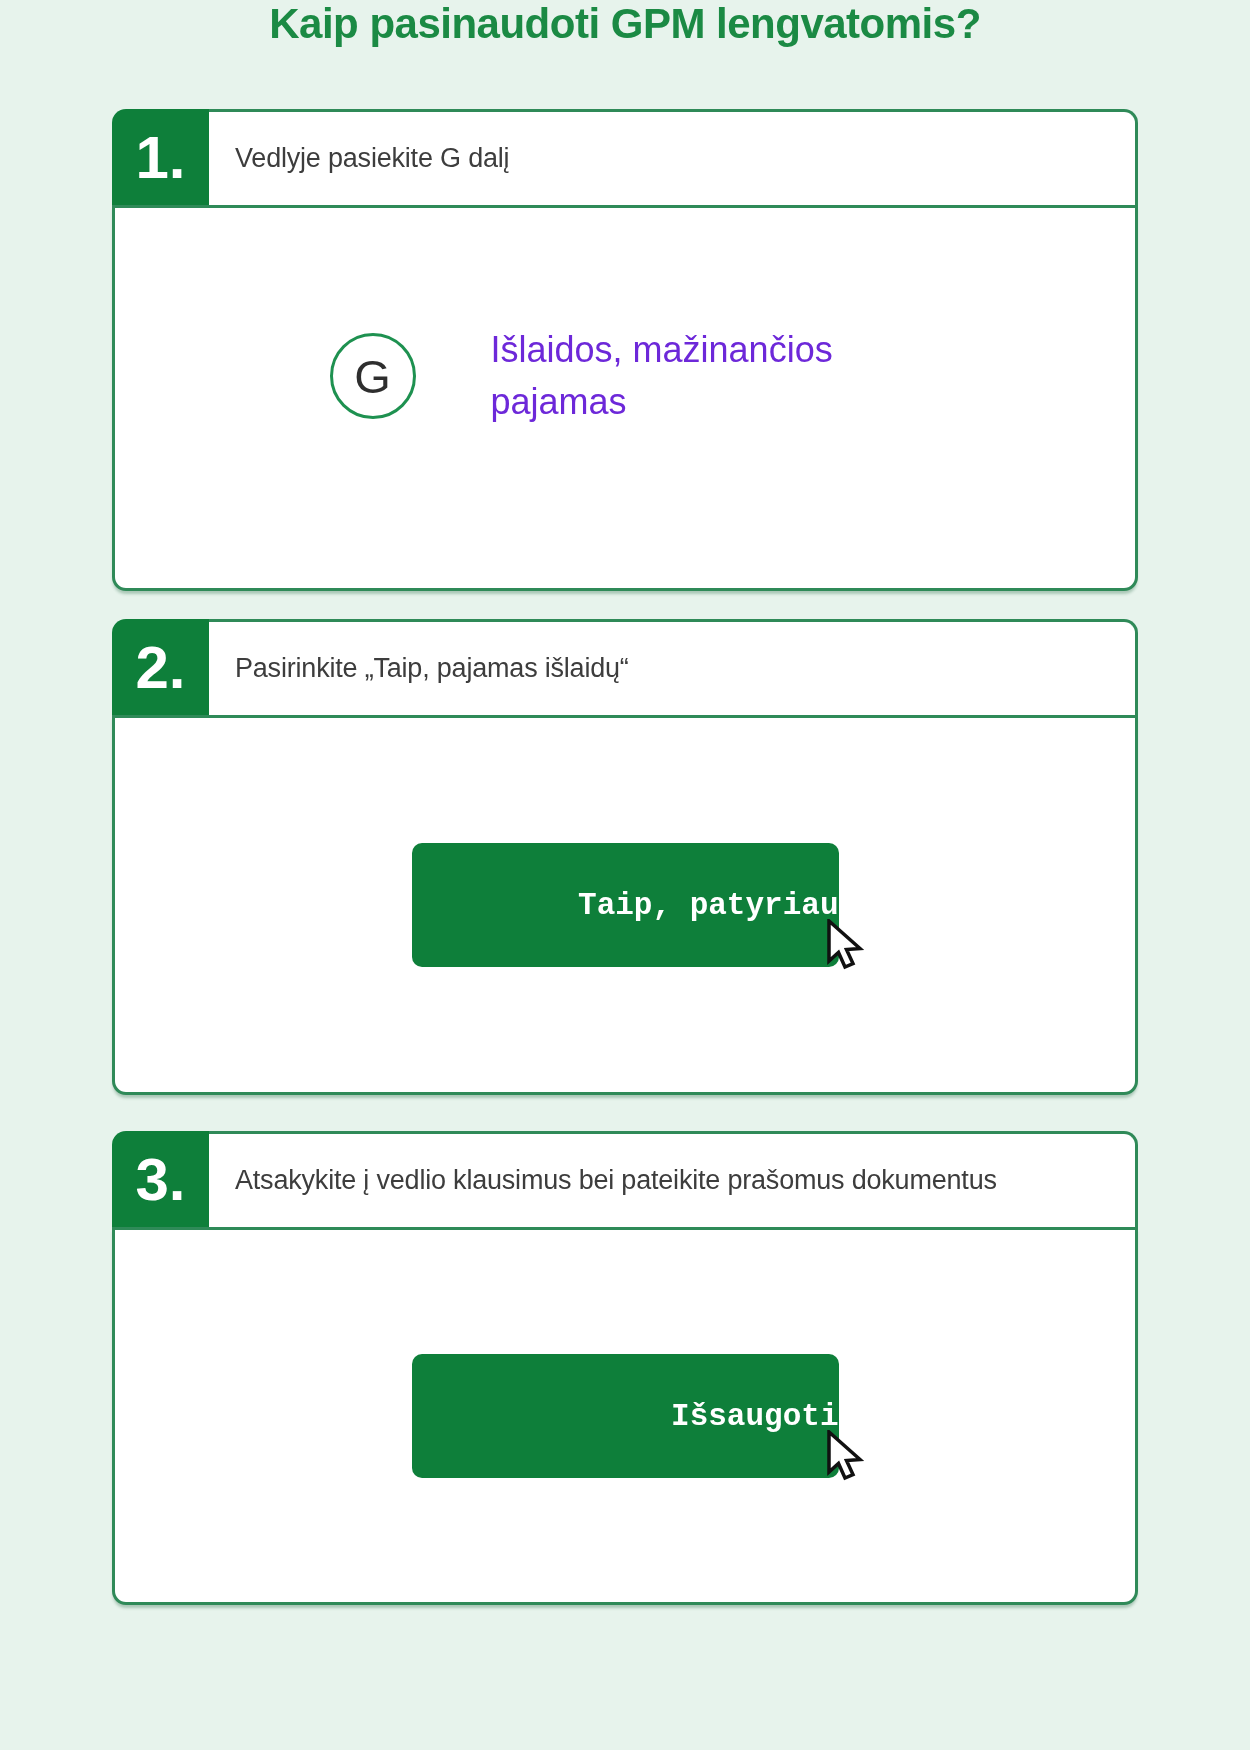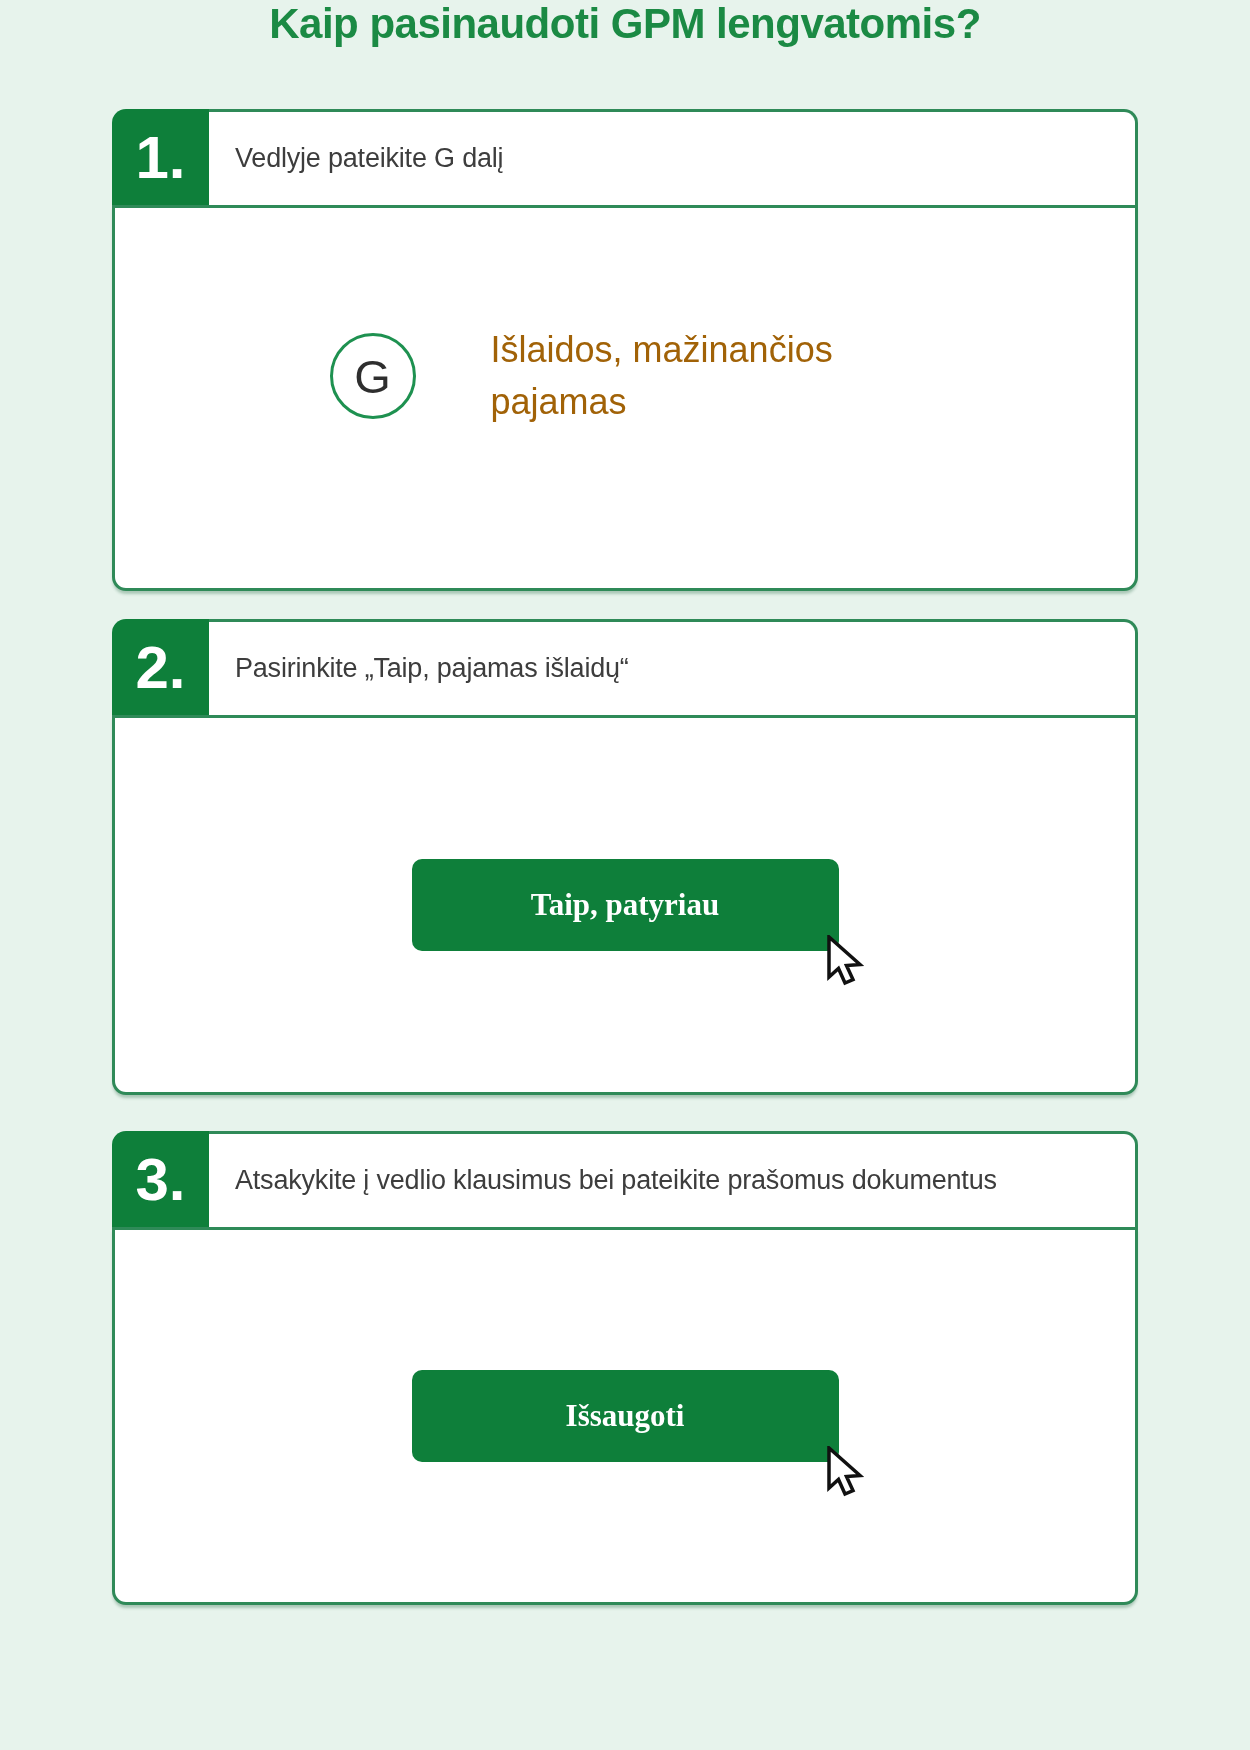--- a/index.html
+++ b/index.html
@@ -86,58 +86,58 @@
     background:#ffffff;
     display:flex;
     align-items:center;
     justify-content:center;
     font-size:47px;
     color:#2e2e2e;
   }
   .g-label {
     font-size:36px;
     line-height:1.45;
-    color:#a16207;
+    color:#6d28d9;
     width:430px;
   }
 
   .action-button {
     position:relative;
     width:427px;
-    height:92px;
+    height:124px;
     background:#0e7f3a;
     border:none;
     border-radius:10px;
     color:#ffffff;
     font-size:31px;
     font-weight:700;
-    font-family:Liberation Serif, serif;
+    font-family:Liberation Mono, monospace;
     display:flex;
     align-items:center;
-    justify-content:center;
+    justify-content:flex-end;
     cursor:pointer;
   }
   .cursor {
     position:absolute;
     top:76px;
     right:-33px;
     width:46px;
     height:58px;
     pointer-events:none;
   }
 </style>
 </head>
 <body>
 
 <h1 class="page-title">Kaip pasinaudoti GPM lengvatomis?</h1>
 
 <section class="card card-1">
   <div class="card-header">
     <div class="badge">1.</div>
-    <div class="header-box">Vedlyje pateikite G dalį</div>
+    <div class="header-box">Vedlyje pasiekite G dalį</div>
   </div>
   <div class="card-body body-1">
     <div class="g-row">
       <div class="g-circle">
         <span>G</span>
       </div>
       <div class="g-label">Išlaidos, mažinančios pajamas</div>
     </div>
   </div>
 </section>

